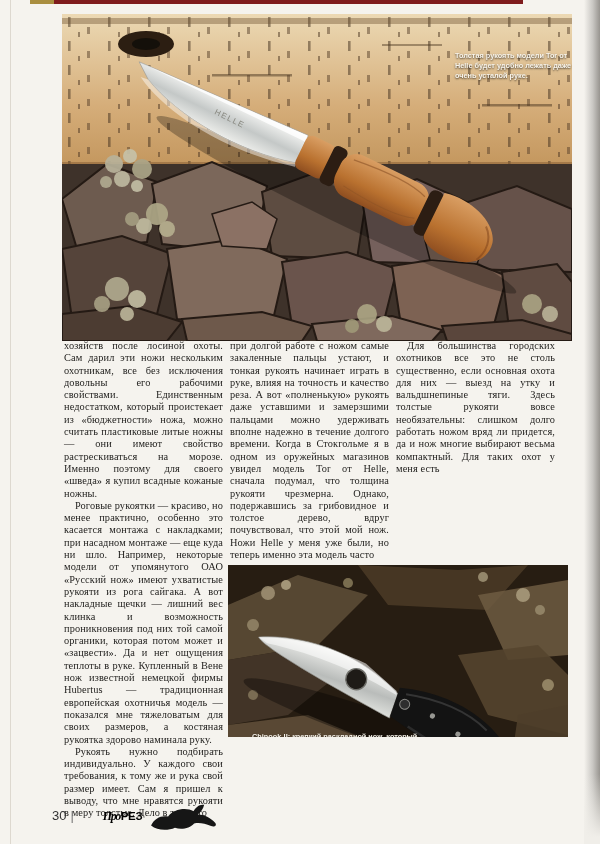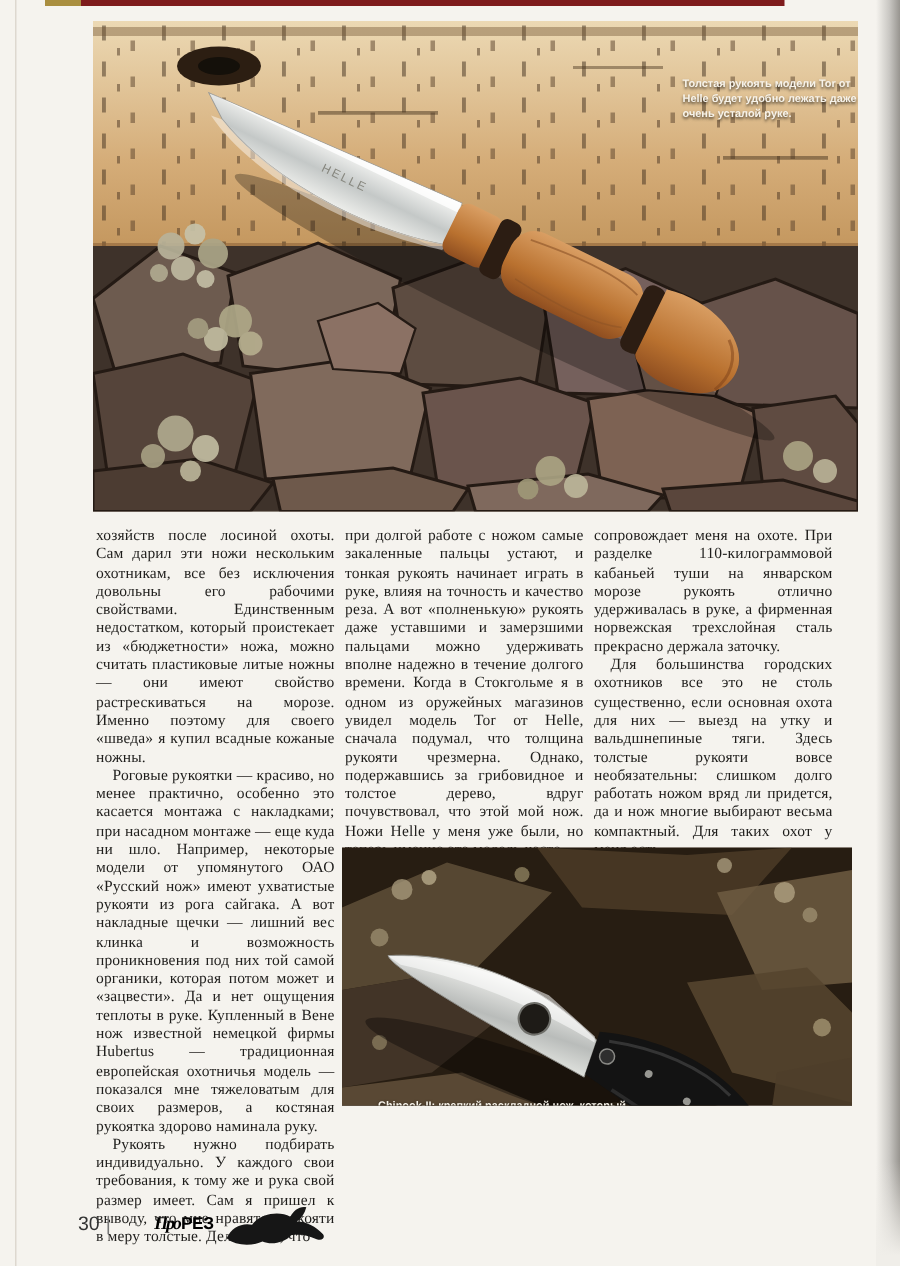--- a/index.html
+++ b/index.html
@@ -16,21 +16,21 @@
   .photo{position:absolute;overflow:hidden;background:#3a2c1e;}
   .photo-top{left:62px;top:14px;width:510px;height:327px;}
   .photo-bottom{left:228px;top:565px;width:340px;height:172px;}
   .photo svg{display:block;}
 
   .caption{position:absolute;font-family:"Liberation Sans",sans-serif;font-weight:700;
     color:#f7f3ea;text-shadow:0 1px 2px rgba(0,0,0,.7);}
   .caption-top{left:393px;top:37px;width:124px;font-size:7.3px;line-height:1.4;}
   .caption-bottom{left:24px;top:167px;width:168px;font-size:7.3px;line-height:1.4;}
 
-  .article-col{position:absolute;top:352px;width:159px;font-size:10.35px;line-height:12.3px;
+  .article-col{position:absolute;top:340px;width:159px;font-size:10.35px;line-height:12.3px;
     text-align:justify;color:#1f1e1c;letter-spacing:0.1px;}
   .article-col p{margin:0;}
   .article-col p.indent{text-indent:11px;}
   .col-1{left:64px;}
   .col-2{left:230px;}
   .col-3{left:396px;}
 
   .footer{position:absolute;left:52px;top:806px;display:flex;align-items:center;
     font-family:"Liberation Sans",sans-serif;color:#333;}
   .footer .page-num{font-size:13px;}
@@ -154,21 +154,20 @@
 
   <div class="article-col col-1">
     <p>хозяйств после лосиной охоты. Сам дарил эти ножи нескольким охотникам, все без исключения довольны его рабочими свойствами. Единственным недостатком, который проистекает из «бюджетности» ножа, можно считать пластиковые литые ножны — они имеют свойство растрескиваться на морозе. Именно поэтому для своего «шведа» я купил всадные кожаные ножны.</p>
     <p class="indent">Роговые рукоятки — красиво, но менее практично, особенно это касается монтажа с накладками; при насадном монтаже — еще куда ни шло. Например, некоторые модели от упомянутого ОАО «Русский нож» имеют ухватистые рукояти из рога сайгака. А вот накладные щечки — лишний вес клинка и возможность проникновения под них той самой органики, которая потом может и «зацвести». Да и нет ощущения теплоты в руке. Купленный в Вене нож известной немецкой фирмы Hubertus — традиционная европейская охотничья модель — показался мне тяжеловатым для своих размеров, а костяная рукоятка здорово наминала руку.</p>
     <p class="indent">Рукоять нужно подбирать индивидуально. У каждого свои требования, к тому же и рука свой размер имеет. Сам я пришел к выводу, что мне нравятся рукояти в меру толстые. Дело в том, что</p>
   </div>
   <div class="article-col col-2">
     <p>при долгой работе с ножом самые закаленные пальцы устают, и тонкая рукоять начинает играть в руке, влияя на точность и качество реза. А вот «полненькую» рукоять даже уставшими и замерзшими пальцами можно удерживать вполне надежно в течение долгого времени. Когда в Стокгольме я в одном из оружейных магазинов увидел модель Tor от Helle, сначала подумал, что толщина рукояти чрезмерна. Однако, подержавшись за грибовидное и толстое дерево, вдруг почувствовал, что этой мой нож. Ножи Helle у меня уже были, но теперь именно эта модель часто</p>
   </div>
   <div class="article-col col-3">
-    <p>сопровождает меня на охоте. При разделке 110-килограммовой кабаньей туши на январском морозе рукоять отлично удерживалась в руке, а фирменная норвежская трехслойная сталь прекрасно держала заточку.</p>
     <p class="indent">Для большинства городских охотников все это не столь существенно, если основная охота для них — выезд на утку и вальдшнепиные тяги. Здесь толстые рукояти вовсе необязательны: слишком долго работать ножом вряд ли придется, да и нож многие выбирают весьма компактный. Для таких охот у меня есть</p>
   </div>
 
   <div class="photo photo-bottom">
     <svg width="340" height="220" viewBox="0 0 340 220">
       <defs>
         <linearGradient id="steel2" x1="0" y1="0" x2="0" y2="1">
           <stop offset="0" stop-color="#f4f4f1"></stop>
             <stop offset="0.6" stop-color="#b9bcba"></stop>
           <stop offset="1" stop-color="#dfe1dd"></stop>

